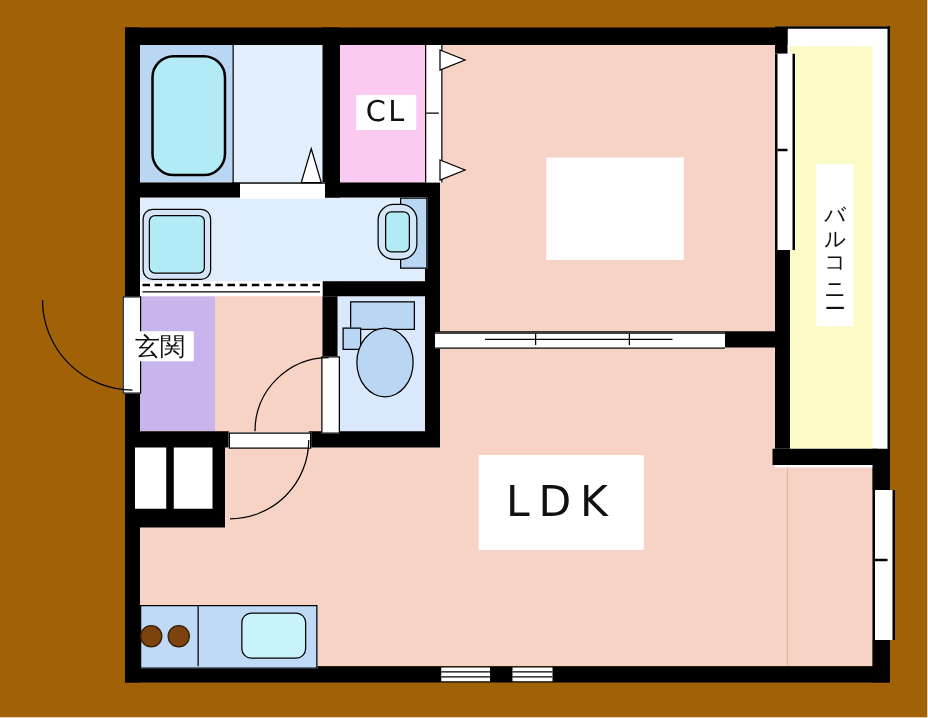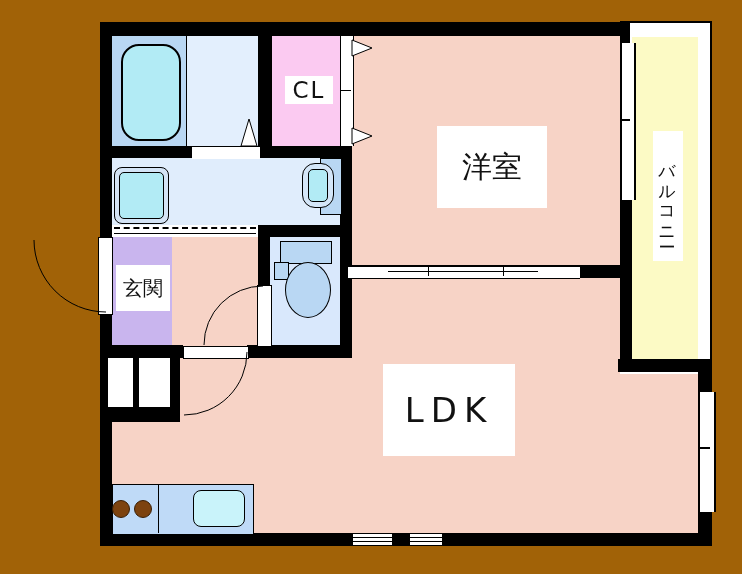--- a/index.html
+++ b/index.html
@@ -119,25 +119,24 @@
     <path d="M 247 352 A 63 63 0 0 1 184 415" fill="none" stroke="#000" stroke-width="1"></path>
     <path d="M 249 119 L 257 146 L 241 146 Z" fill="#fff" stroke="#000" stroke-width="1"></path>
     <path d="M 352 40 L 372 48 L 352 56 Z" fill="#fff" stroke="#000" stroke-width="1"></path>
     <path d="M 352 128 L 372 136 L 352 144 Z" fill="#fff" stroke="#000" stroke-width="1"></path>
   </svg>
 
   <div class="abs lbl" style="left:285px;top:76px;width:48px;height:28px;font-size:23px;letter-spacing:2px;">
     <span>CL</span>
   </div>
   <div class="abs lbl" style="left:437px;top:126px;width:110px;height:82px;font-size:30px;line-height:38px;">
-    <span>洋室</span>
   </div>
-  <div class="abs lbl" style="left:383px;top:364px;width:132px;height:92px;font-size:32px;line-height:38px;">
+  <div class="abs lbl" style="left:383px;top:364px;width:132px;height:76px;font-size:32px;line-height:38px;">
     <span style="letter-spacing:7px;font-size:34px;">LDK</span>
   </div>
-  <div class="abs lbl" style="left:116px;top:265px;width:54px;height:46px;font-size:20px;font-family:Liberation Serif, serif;">
+  <div class="abs lbl" style="left:101px;top:265px;width:54px;height:24px;font-size:20px;font-family:Liberation Serif, serif;">
     <span>玄関</span>
   </div>
   <div class="abs lbl" style="left:653px;top:131px;width:30px;height:130px;font-size:17px;">
     <span style="writing-mode:vertical-rl;letter-spacing:2px;">バルコニー</span>
   </div>
 
 </div>
 
 </body></html>

